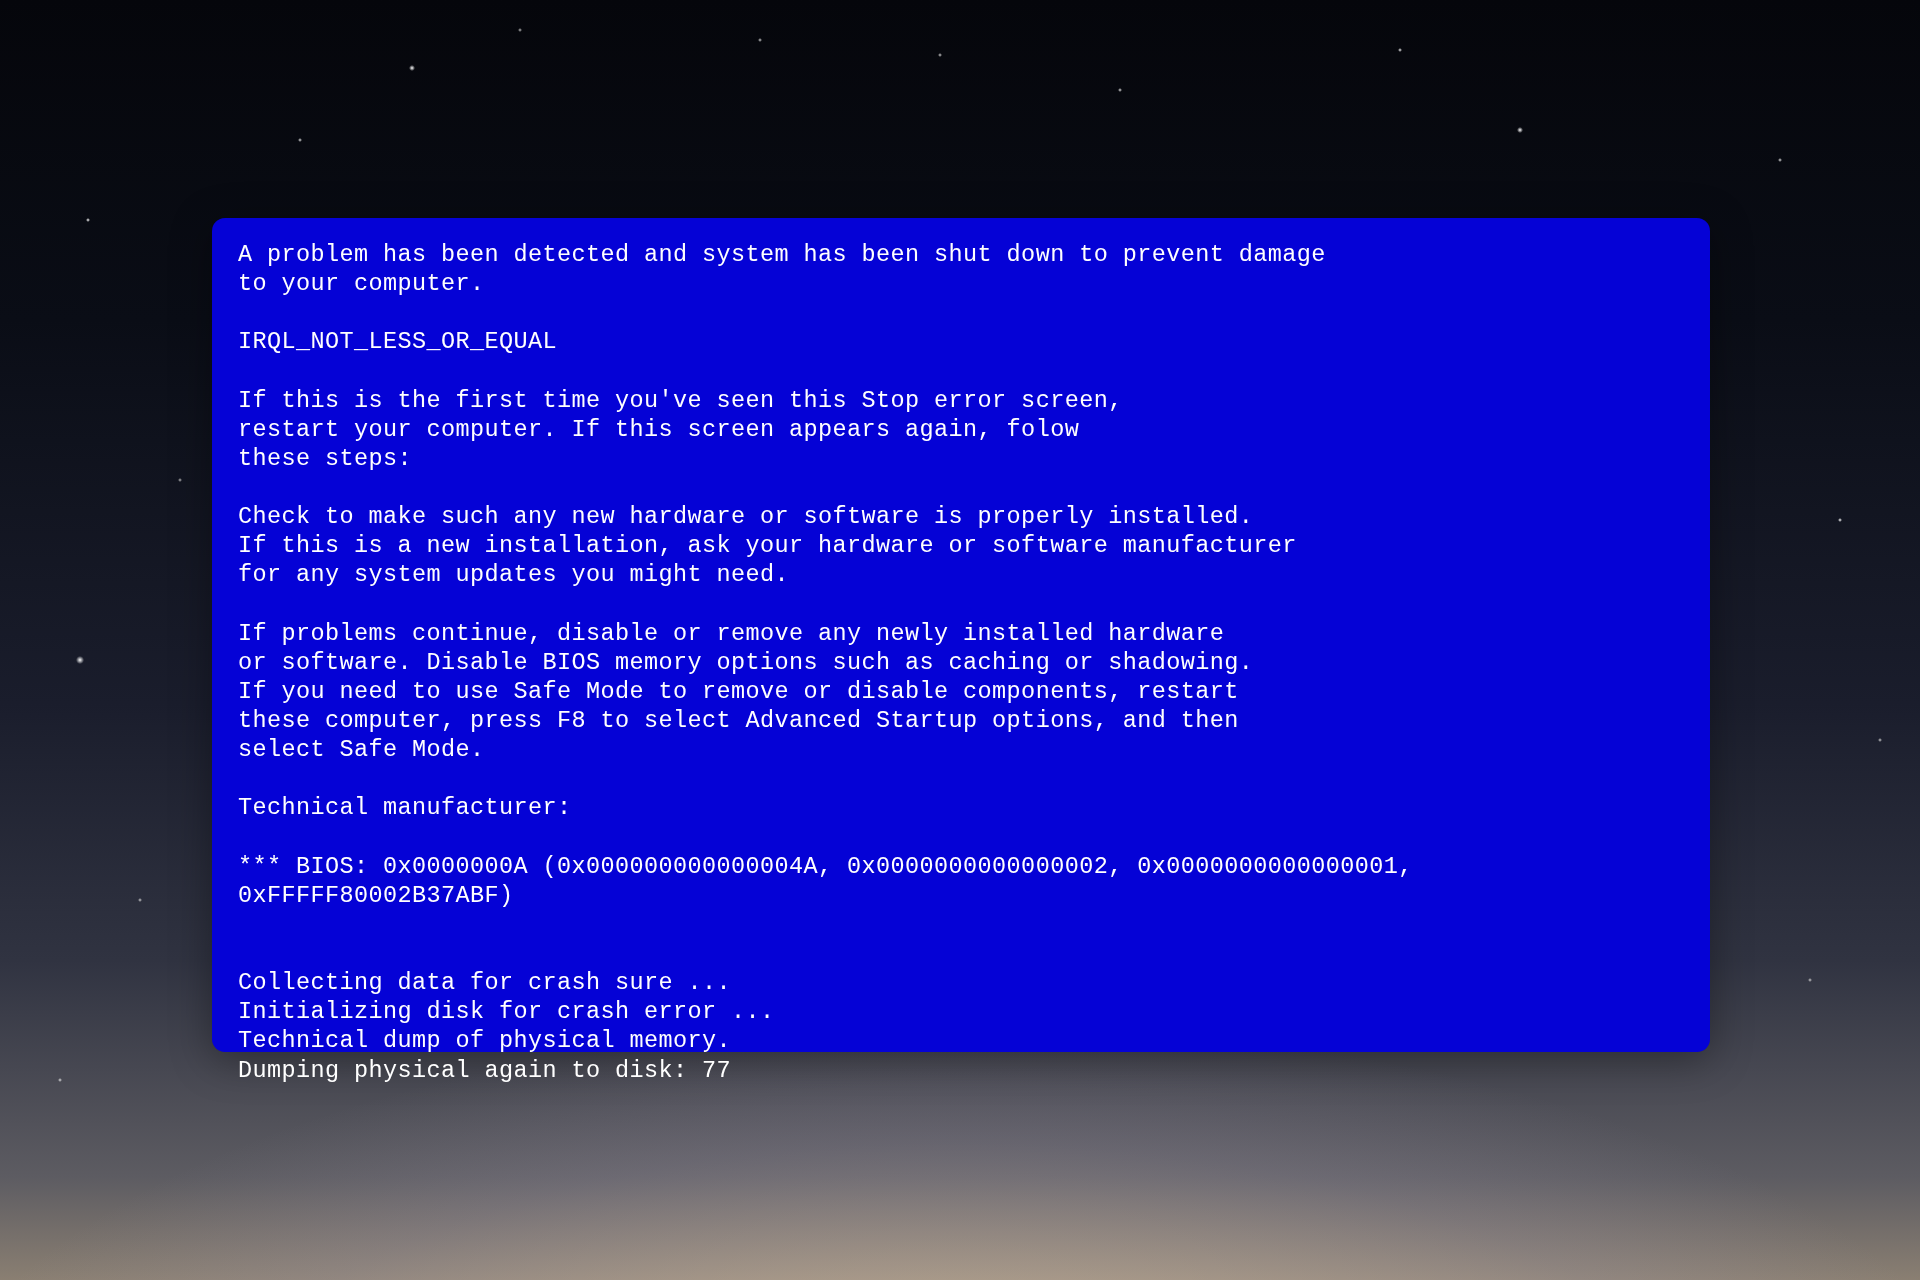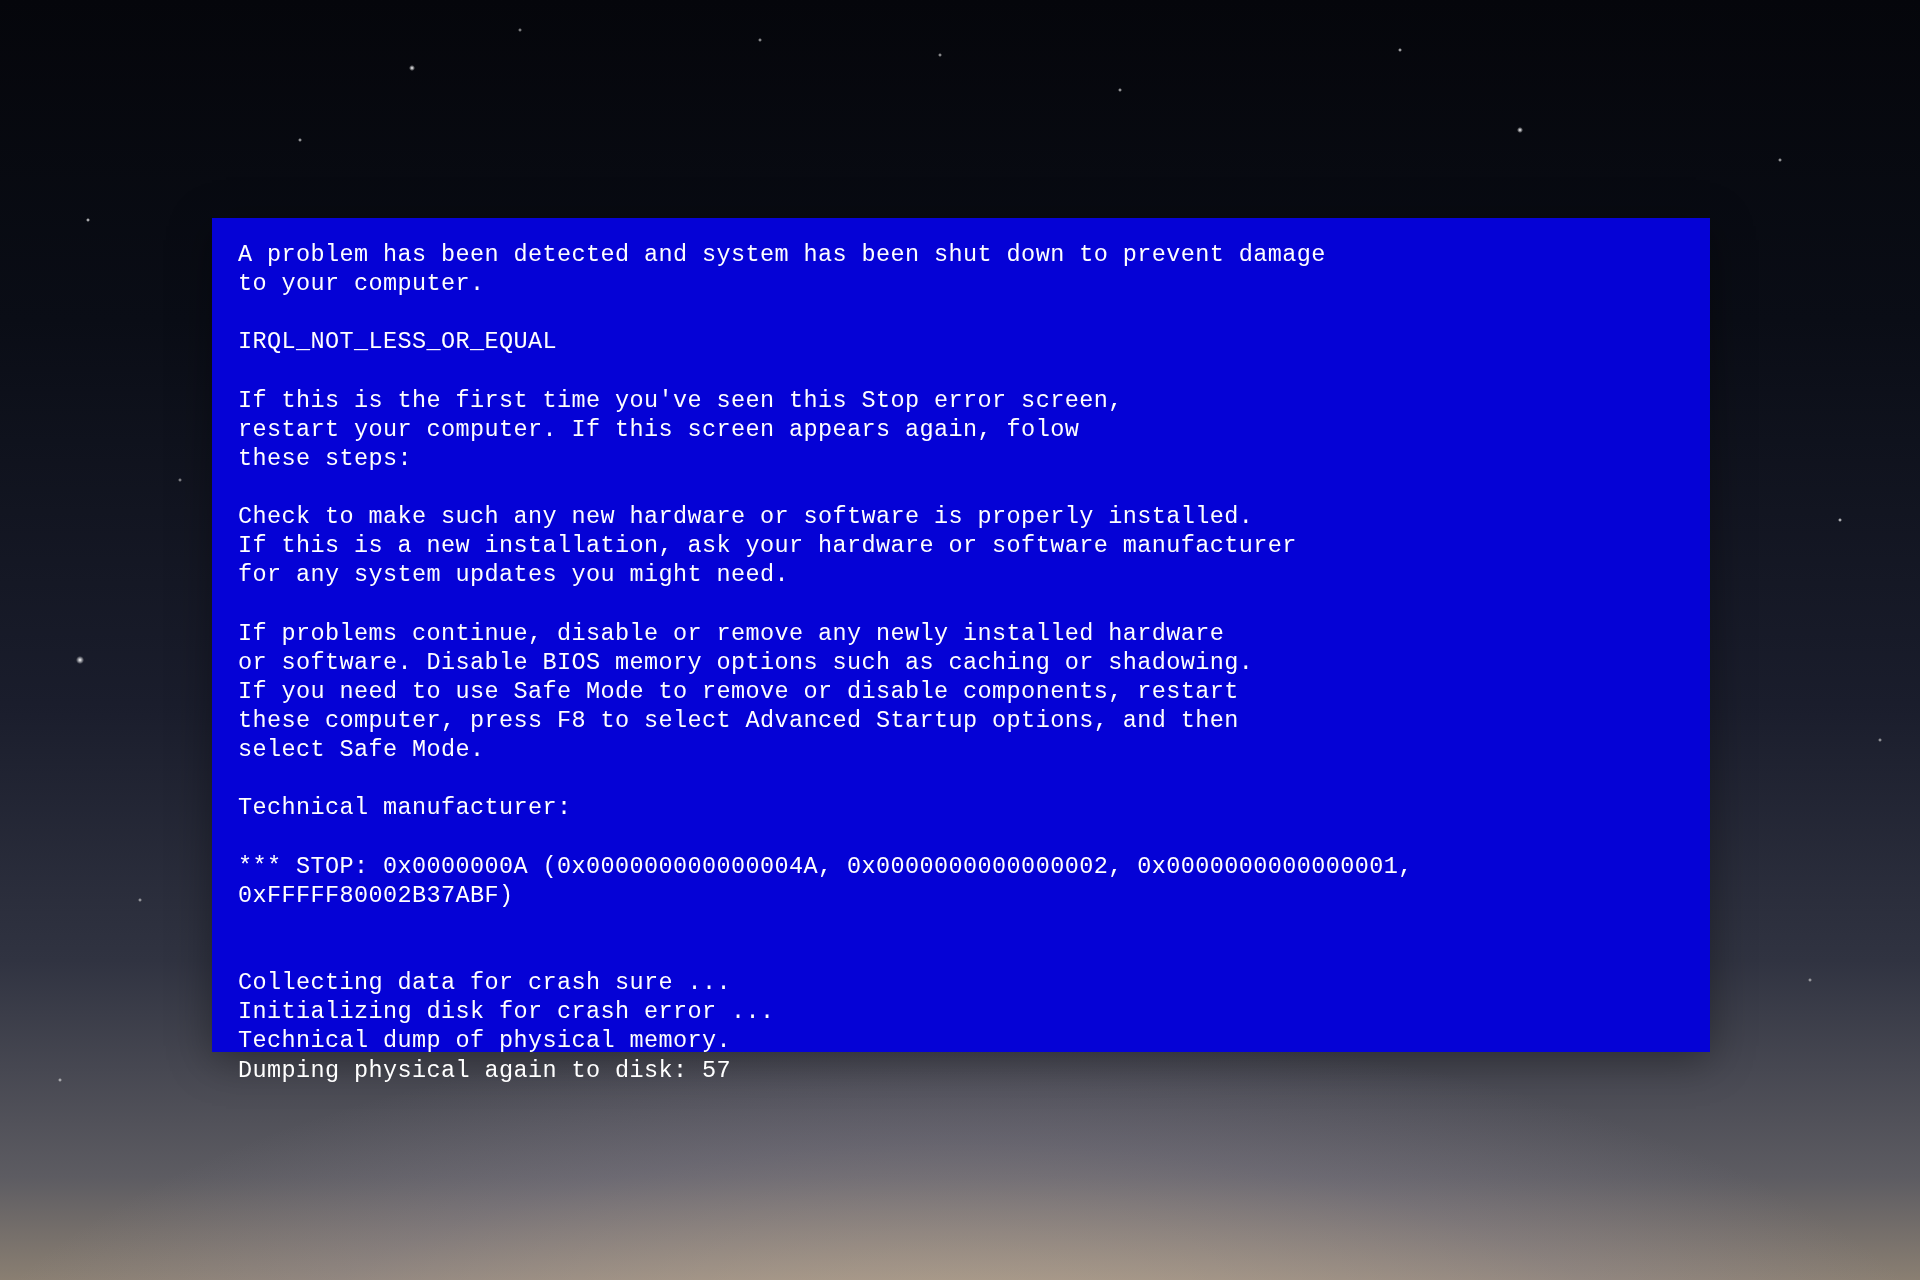--- a/index.html
+++ b/index.html
@@ -39,20 +39,21 @@
 
     .bsod {
       position: absolute;
       left: 212px;
       top: 218px;
       width: 1498px;
       height: 834px;
       background: #0502d6;
       box-shadow: 0 8px 40px rgba(0,0,0,0.35);
       padding: 22px 26px;
+      border-radius: 13px;
     }
 
     pre.txt {
       font-family: 'Lucida Console', 'Courier New', Courier, monospace;
       color: #ffffff;
       font-size: 23.5px;
       line-height: 1.24;
       letter-spacing: 0.4px;
       white-space: pre-wrap;
       font-weight: 500;
@@ -78,21 +79,21 @@
 for any system updates you might need.</span>
 
 <span>If problems continue, disable or remove any newly installed hardware
 or software. Disable BIOS memory options such as caching or shadowing.
 If you need to use Safe Mode to remove or disable components, restart
 these computer, press F8 to select Advanced Startup options, and then
 select Safe Mode.</span>
 
 <span>Technical manufacturer:</span>
 
-<span>*** STOP: 0x0000000A (0x000000000000004A, 0x0000000000000002, 0x0000000000000001,
+<span>*** BIOS: 0x0000000A (0x000000000000004A, 0x0000000000000002, 0x0000000000000001,
 0xFFFFF80002B37ABF)</span>
 
 
 <span>Collecting data for crash sure ...</span>
 <span>Initializing disk for crash error ...</span>
 <span>Technical dump of physical memory.</span>
-<span>Dumping physical again to disk: </span><span>57</span></pre>
+<span>Dumping physical again to disk: </span><span>77</span></pre>
 </div>
 
 </body></html>

